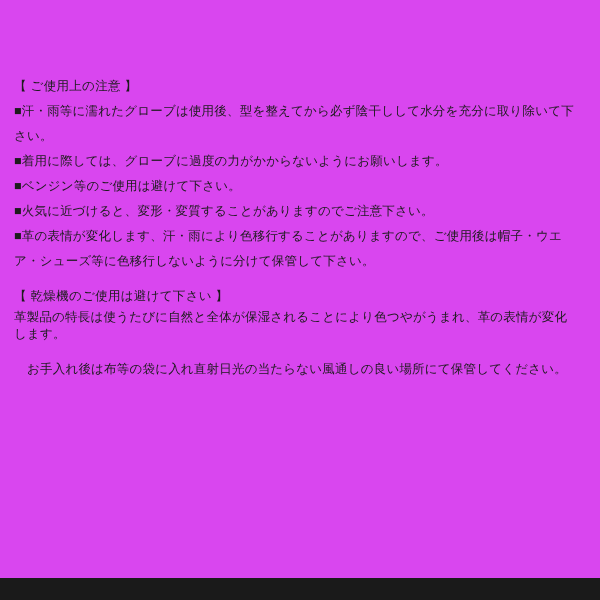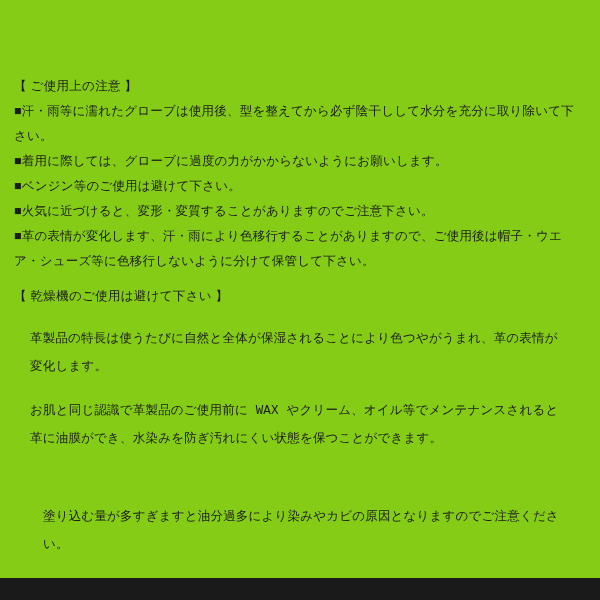--- a/index.html
+++ b/index.html
@@ -11,21 +11,21 @@
     height: 600px;
     background: #ffffff;
     font-family: "Liberation Sans", sans-serif;
     color: #1c1c1c;
     overflow: hidden;
   }
   .page {
     position: relative;
     width: 600px;
     height: 600px;
-    background: #84cc16;
+    background: #d946ef;
     box-sizing: border-box;
   }
   .content {
     position: absolute;
     left: 0;
     top: 0;
     width: 600px;
     padding: 74px 22px 0 14px;
     box-sizing: border-box;
   }
@@ -44,24 +44,23 @@
     list-style: none;
   }
   .bullet-list li {
     font-size: 12.5px;
     line-height: 25px;
     letter-spacing: 0.2px;
     text-indent: 0;
   }
   .para {
     font-size: 12.5px;
-    line-height: 28px;
+    line-height: 17px;
     letter-spacing: 0.2px;
-    margin: 16px;
-    font-family: Liberation Mono, monospace;
+    margin: 0;
   }
   .gap-small { height: 10px; }
   .gap-mid { height: 18px; }
   .indent-1 { padding-left: 13px; }
   .indent-2 { padding-left: 26px; }
   .footer-band {
     position: absolute;
     left: 0;
     bottom: 0;
     width: 600px;
@@ -85,25 +84,23 @@
         <li>■火気に近づけると、変形・変質することがありますのでご注意下さい。</li>
         <li>■革の表情が変化します、汗・雨により色移行することがありますので、ご使用後は帽子・ウエア・シューズ等に色移行しないように分けて保管して下さい。</li>
       </ul>
     </div>
 
     <div class="gap-small"></div>
 
     <div class="section">
       <div class="section-title">【 乾燥機のご使用は避けて下さい 】</div>
       <p class="para">革製品の特長は使うたびに自然と全体が保湿されることにより色つやがうまれ、革の表情が変化します。</p>
-      <p class="para">お肌と同じ認識で革製品のご使用前に WAX やクリーム、オイル等でメンテナンスされると革に油膜ができ、水染みを防ぎ汚れにくい状態を保つことができます。</p>
 
       <div class="gap-mid"></div>
 
-      <p class="para indent-1">塗り込む量が多すぎますと油分過多により染みやカビの原因となりますのでご注意ください。</p>
       <p class="para indent-1">お手入れ後は布等の袋に入れ直射日光の当たらない風通しの良い場所にて保管してください。</p>
     </div>
 
   </div>
 
   <div class="footer-band"></div>
 
 </div>
 
 </body></html>

